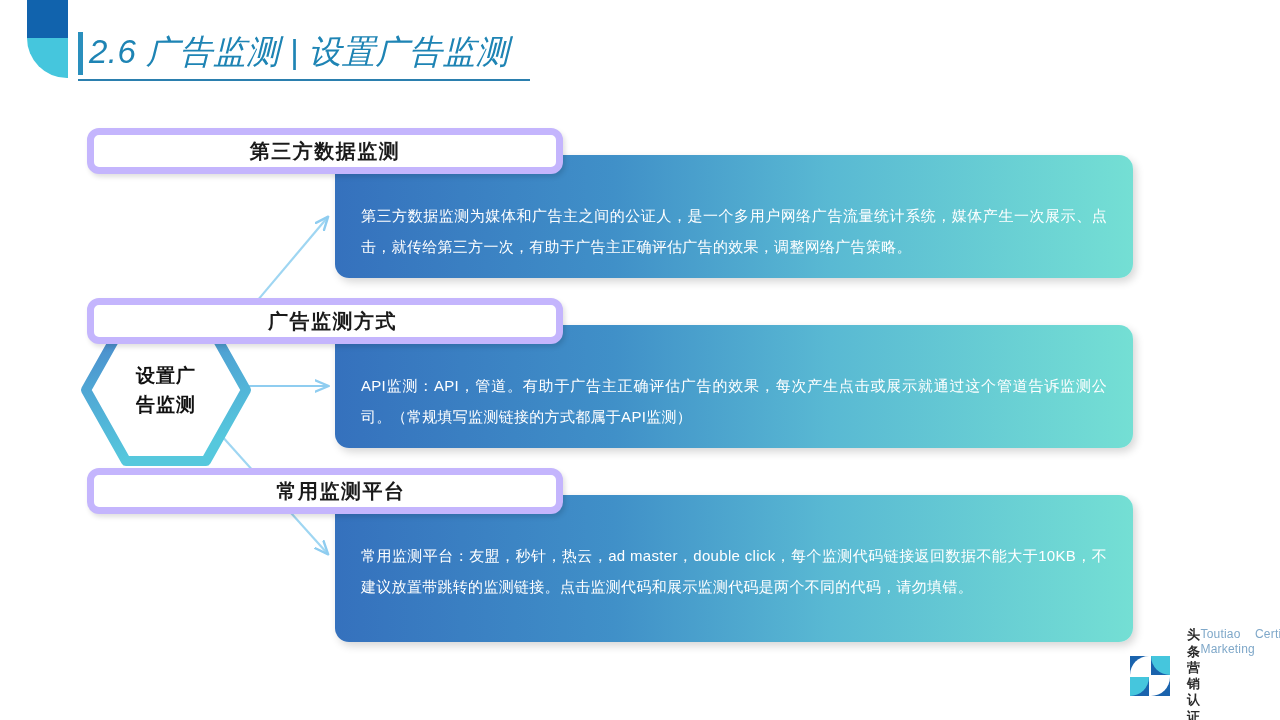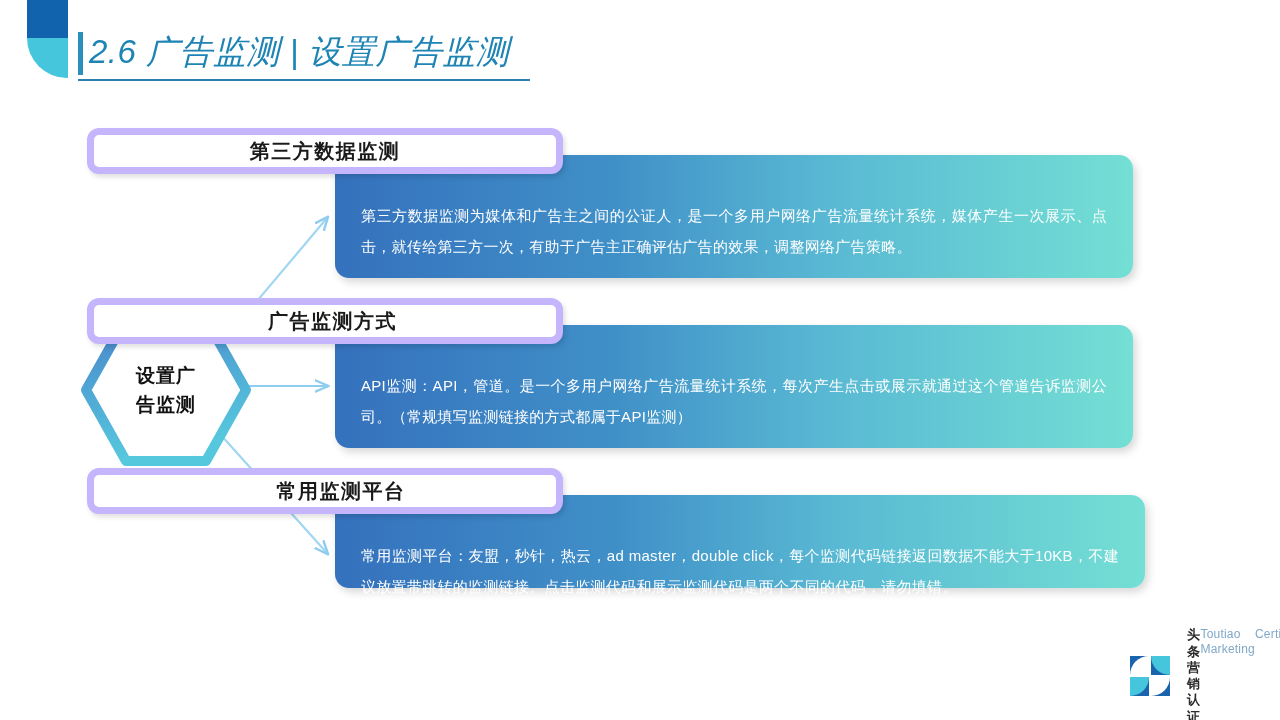--- a/index.html
+++ b/index.html
@@ -114,21 +114,21 @@
   .card {
     position: absolute;
     left: 335px;
     width: 798px;
     border-radius: 14px;
     background: linear-gradient(90deg, #3571bd 0%, #4090c8 35%, #59b9d3 62%, #74dfd4 100%);
     box-shadow: 3px 4px 9px rgba(0,0,0,0.16);
   }
   #card-1 { top: 155px;  height: 123px; }
   #card-2 { top: 325px;  height: 123px; }
-  #card-3 { top: 495px;  height: 93px; padding-left: 12px; }
+  #card-3 { top: 495px;  height: 147px; }
 
   .card-body {
     position: absolute;
     left: 26px;
     right: 26px;
     top: 46px;
     color: #ffffff;
     font-size: 15px;
     line-height: 2.05;
     letter-spacing: 0.3px;
@@ -237,21 +237,21 @@
     <span>告监测</span>
   </div>
 </div>
 
 <div class="card" id="card-1">
   <div class="card-body">第三方数据监测为媒体和广告主之间的公证人，是一个多用户网络广告流量统计系统，媒体产生一次展示、点击，就传给第三方一次，有助于广告主正确评估广告的效果，调整网络广告策略。</div>
 </div>
 <div class="card-header" id="header-1">第三方数据监测</div>
 
 <div class="card" id="card-2">
-  <div class="card-body">API监测：API，管道。是一个多用户网络广告流量统计系统，每次产生点击或展示就通过这个管道告诉监测公司。（常规填写监测链接的方式都属于API监测）</div>
+  <div class="card-body">API监测：API，管道。有助于广告主正确评估广告的效果，每次产生点击或展示就通过这个管道告诉监测公司。（常规填写监测链接的方式都属于API监测）</div>
 </div>
 <div class="card-header" id="header-2">广告监测方式</div>
 
 <div class="card" id="card-3">
   <div class="card-body">常用监测平台：友盟，秒针，热云，ad master，double click，每个监测代码链接返回数据不能大于10KB，不建议放置带跳转的监测链接。点击监测代码和展示监测代码是两个不同的代码，请勿填错。</div>
 </div>
 <div class="card-header" id="header-3">常用监测平台</div>
 
 <div class="logo-wrap">
   <svg class="logo-mark" viewBox="0 0 44 44" xmlns="http://www.w3.org/2000/svg">

